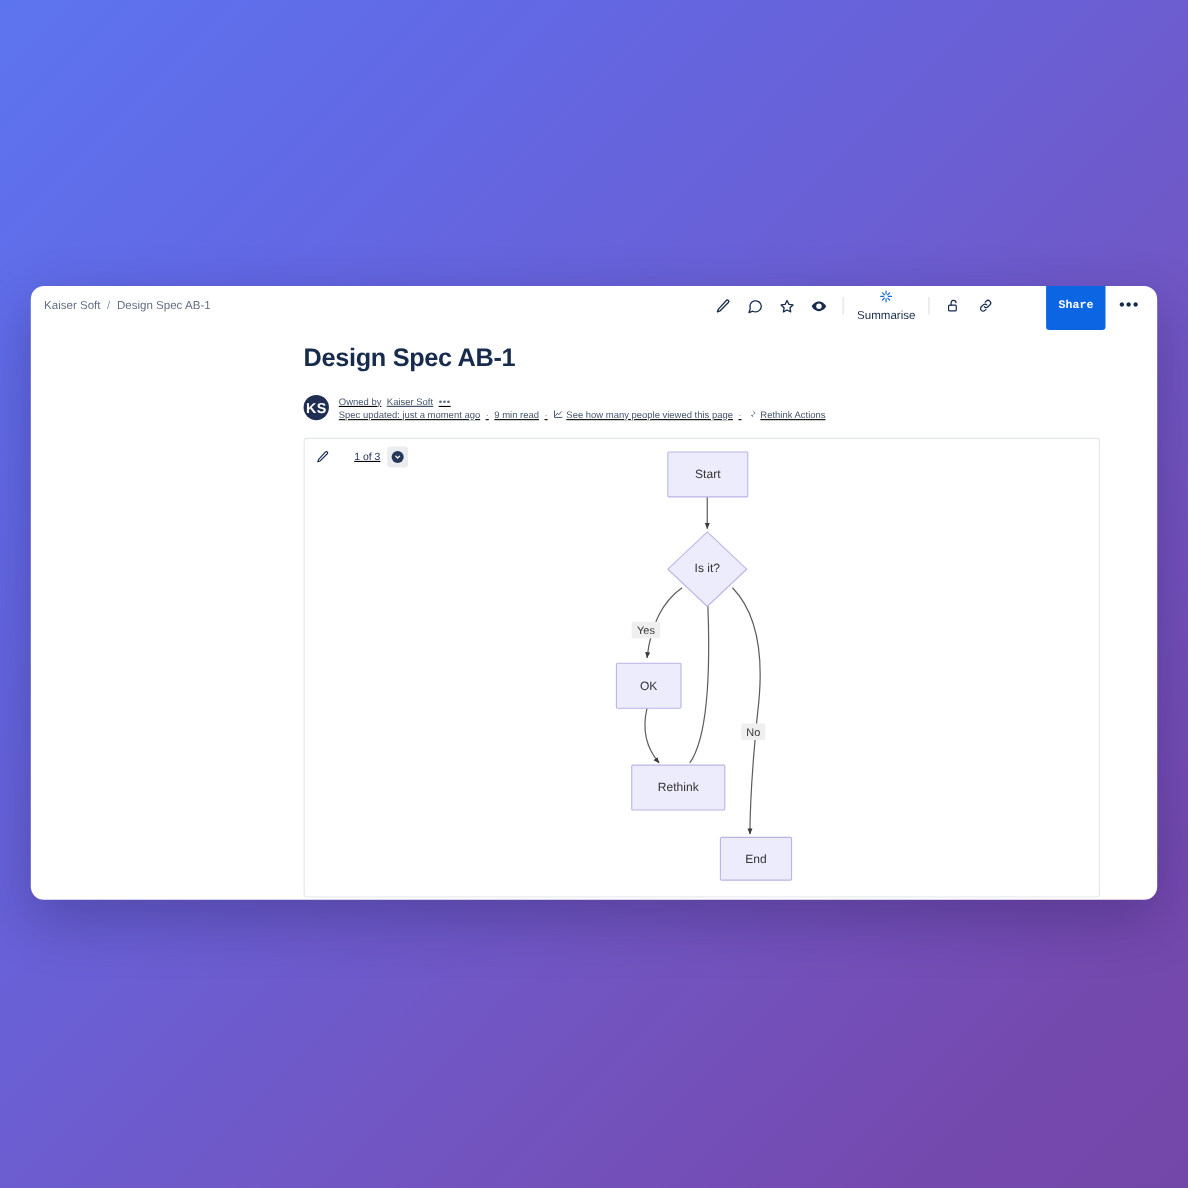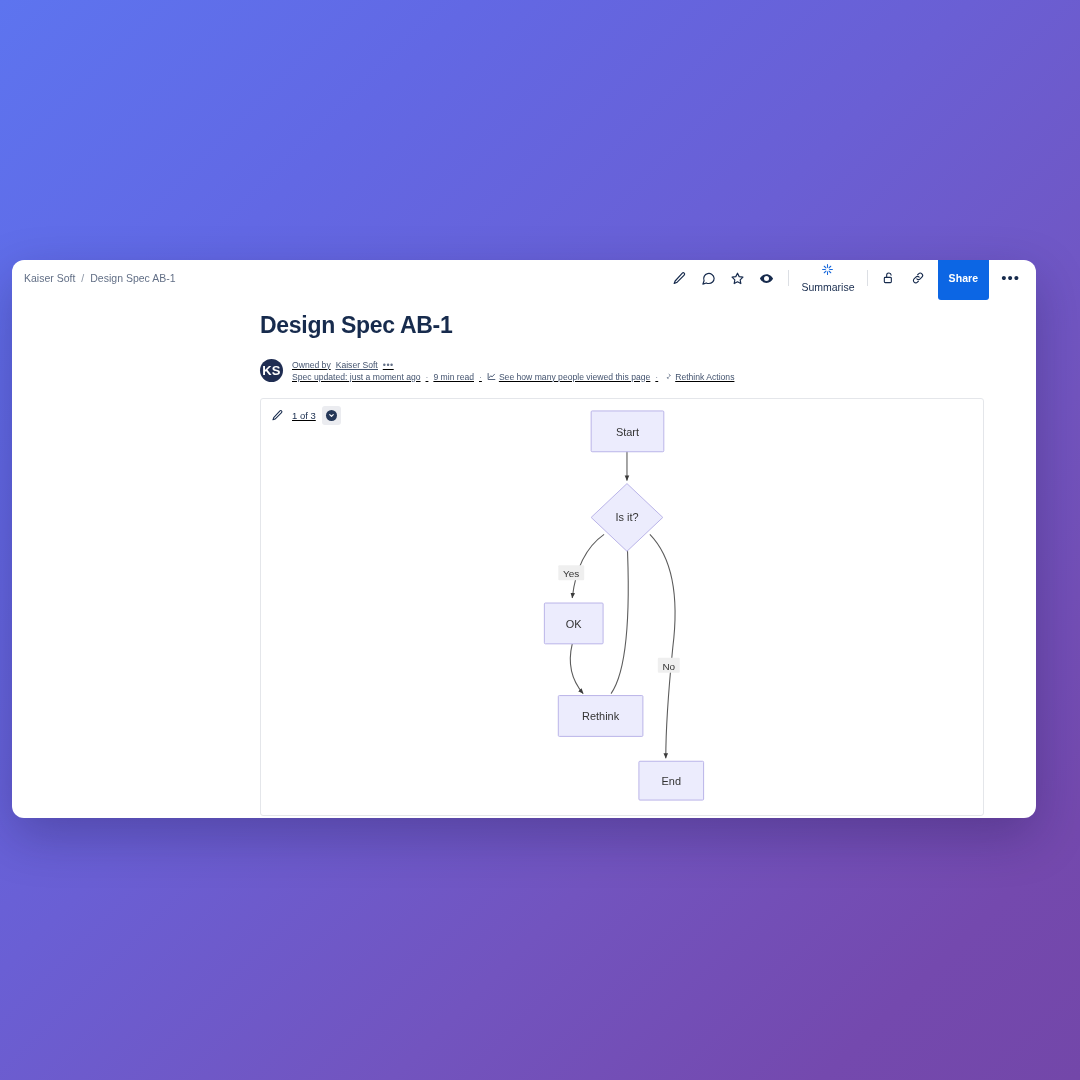--- a/index.html
+++ b/index.html
@@ -19,21 +19,21 @@
       #7449ae 88%,
       #7347a9 100%);
     display: flex;
     align-items: center;
     justify-content: center;
   }
 
   
   .app-card {
     position: absolute;
-    left: 12px; top: 260px;
+    left: 28px; top: 260px;
     width: 1024px; height: 558px;
     background: #ffffff;
     border-radius: 12px;
     box-shadow: 0 18px 50px rgba(20,16,60,.28);
     overflow: hidden;
   }
 
   
   .topbar {
     height: 36px;
@@ -88,22 +88,23 @@
 
   .share-btn {
     background: #0c66e4;
     color: #ffffff;
     border: none;
     border-radius: 3px;
     font-size: 10.5px;
     font-weight: 600;
     padding: 16px 11px;
     cursor: pointer;
-    font-family: Liberation Sans, sans-serif;
+    font-family: Liberation Mono, monospace;
     letter-spacing: .1px;
+    margin-left: 36px;
   }
 
   .more-btn {
     color: #172b4d;
     font-size: 15px;
     line-height: 8px;
     letter-spacing: 1px;
     cursor: pointer;
     padding: 0 2px;
     background: none; border: none;
@@ -176,21 +177,21 @@
     border-radius: 3px;
     background: #ffffff;
     height: 418px;
     position: relative;
     overflow: hidden;
   }
 
   .diagram-toolbar {
     display: flex;
     align-items: center;
-    gap: 8px;
+    gap: 22px;
     padding: 6px 10px 0 10px;
     height: 26px;
     text-decoration: underline;
   }
 
   .dt-pencil { color: #172b4d; display: flex; }
 
   .dt-pager {
     display: flex;
     align-items: center;

